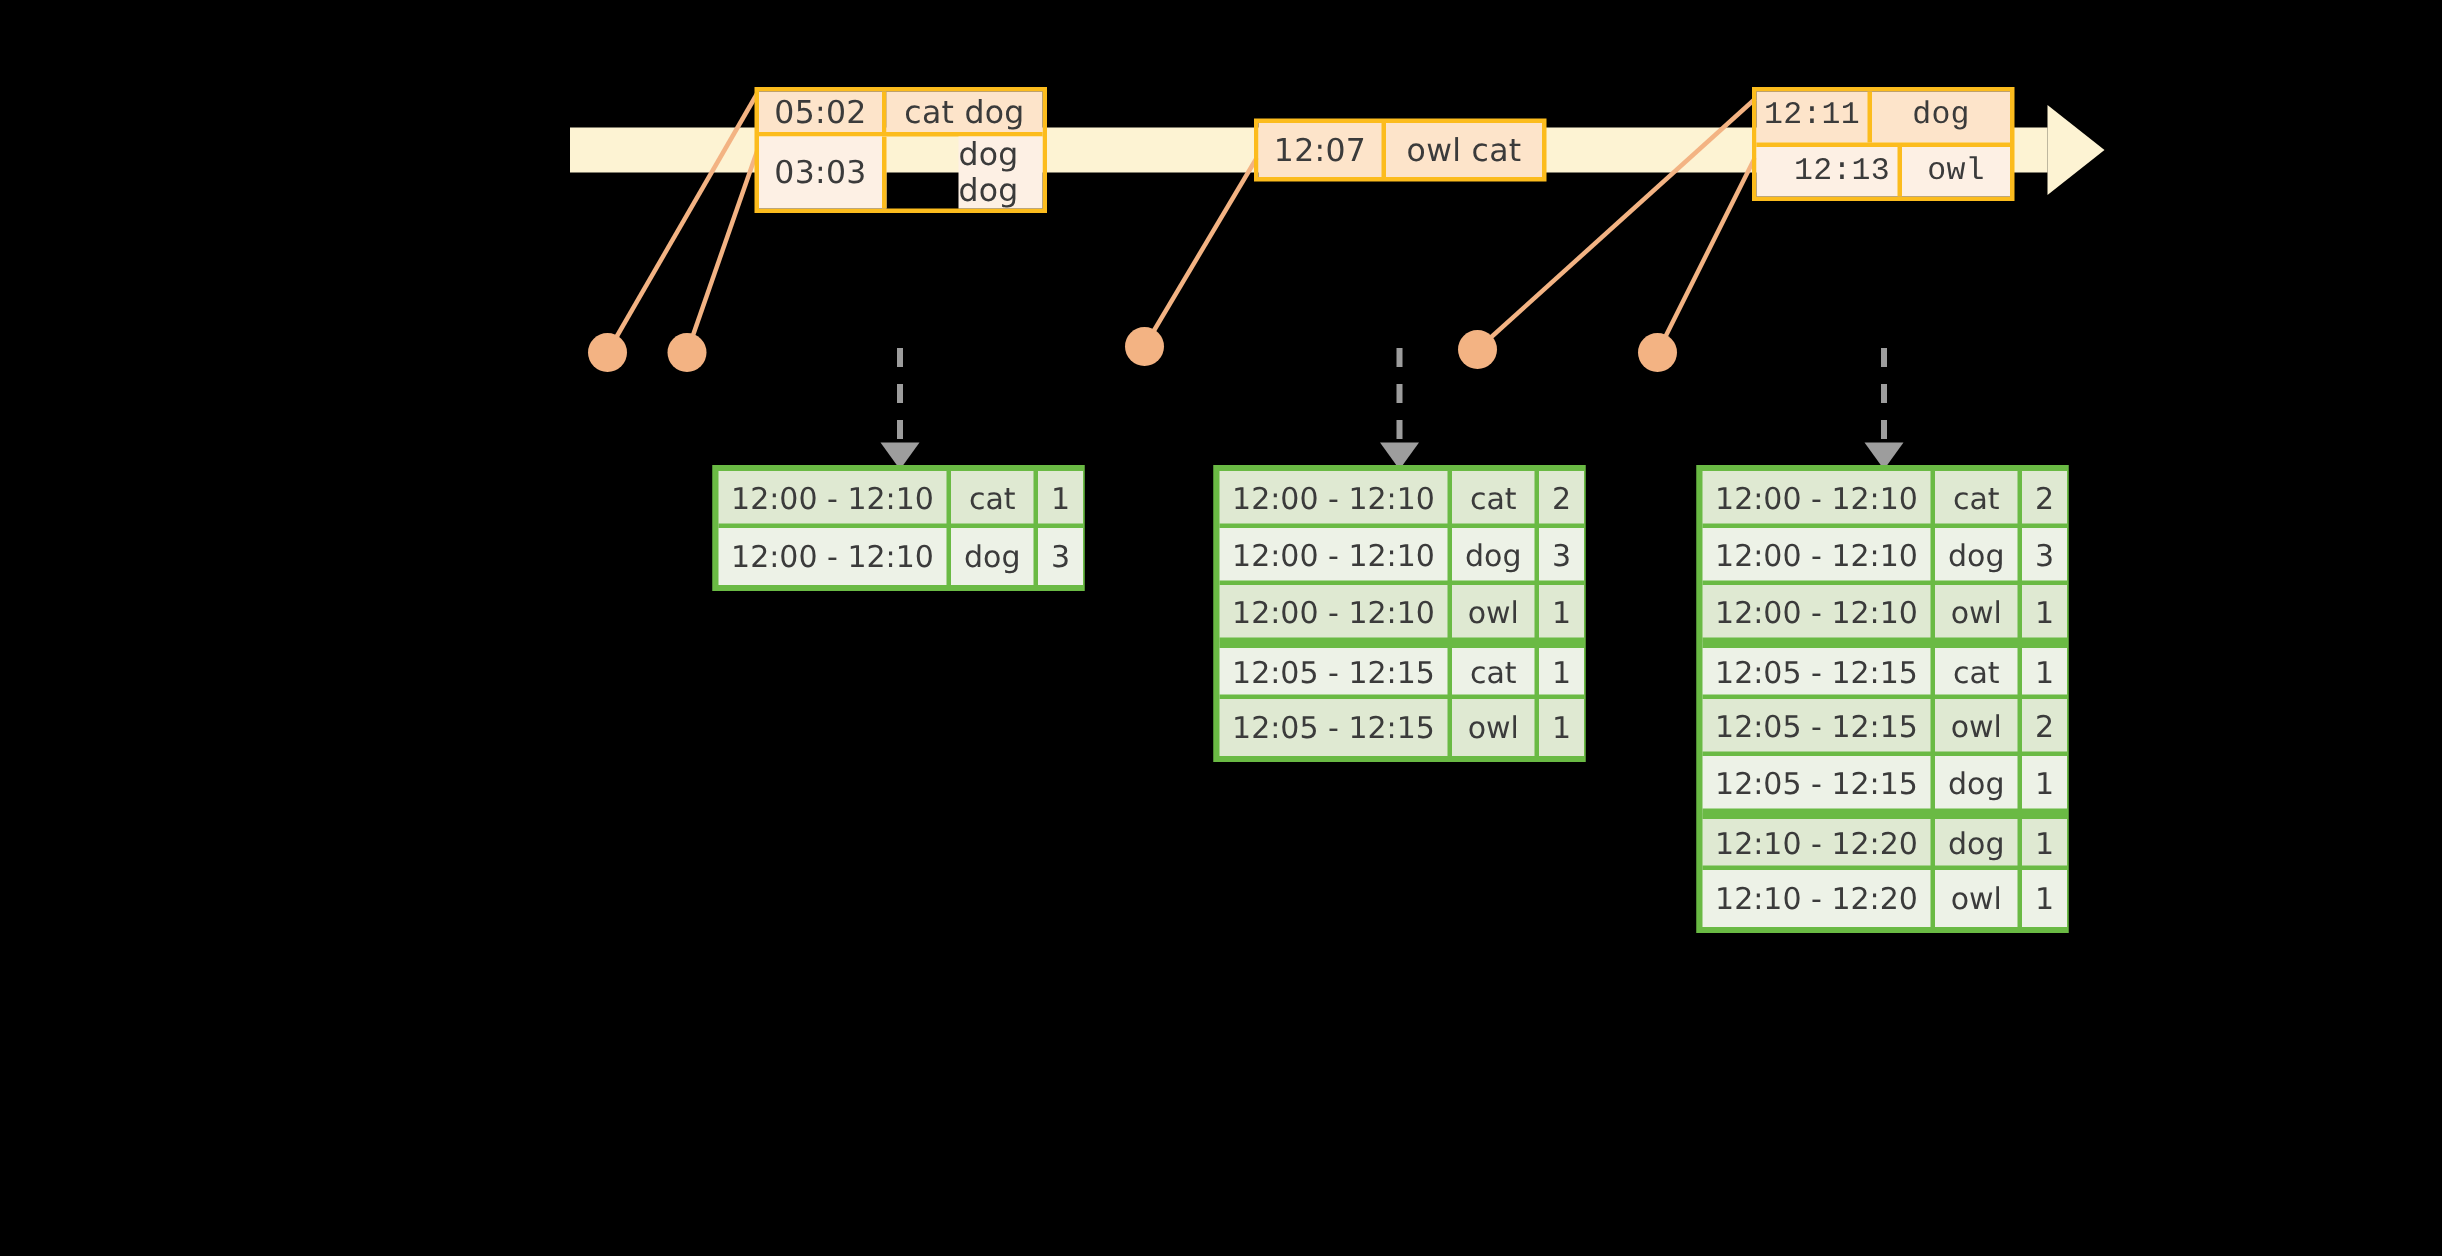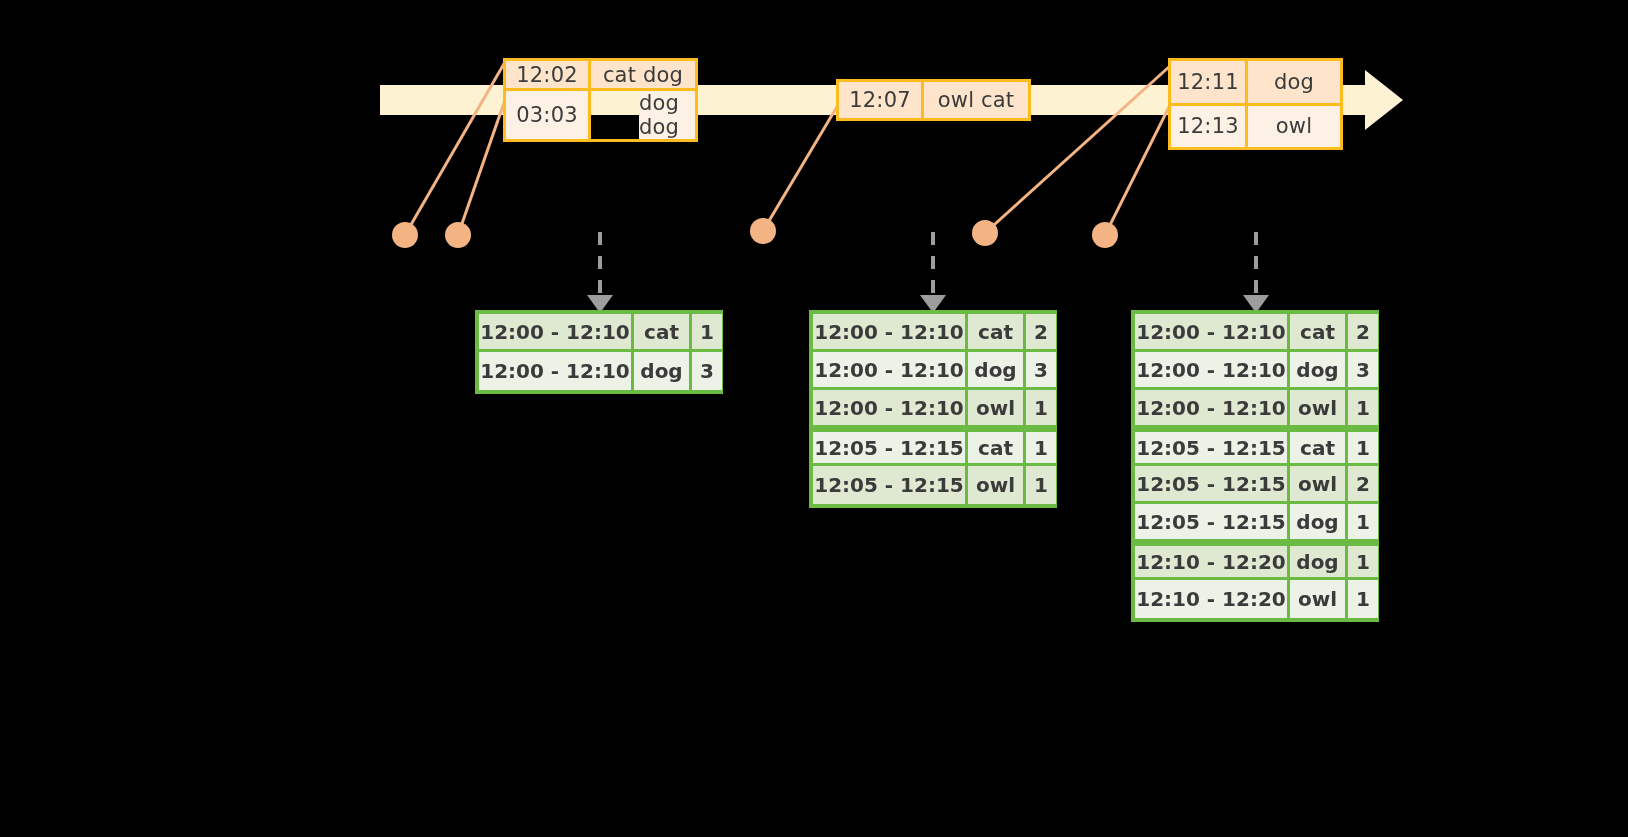--- a/index.html
+++ b/index.html
@@ -34,21 +34,21 @@
   .dashwrap{position:absolute;width:26px;}
   .dashline{position:absolute;left:11px;top:0;width:4px;height:100%;
       background:repeating-linear-gradient(to bottom,#9d9d9d 0,#9d9d9d 13px,
       transparent 13px,transparent 24px);}
   .dashhead{position:absolute;left:0;bottom:-1px;width:0;height:0;
       border-left:13px solid transparent;border-right:13px solid transparent;
       border-top:18px solid #9d9d9d;}
 
   
   .rtable{position:absolute;border:4px solid #6aba44;box-sizing:border-box;
-          display:flex;flex-direction:column;background:#6aba44;font-weight:bold;}
+          display:flex;flex-direction:column;background:#6aba44;}
   .rrow{display:flex;height:38px;}
   .rcell{display:flex;align-items:center;justify-content:center;
          color:#3b3b3b;font-size:20px;background:#dfe9d2;
          border-right:3px solid #6aba44;border-bottom:3px solid #6aba44;
          box-sizing:border-box;}
   .rrow.light .rcell{background:#edf2e7;}
   .rrow:last-child .rcell{border-bottom:none;}
   .rcell:last-child{border-right:none;}
   .rrow.group-start .rcell{border-top:4px solid #6aba44;}
   .c-range{flex:0 0 auto;}
@@ -68,43 +68,43 @@
       <line x1="405" y1="235" x2="505" y2="62"></line>
       <line x1="458" y1="235" x2="505" y2="100"></line>
       <line x1="763" y1="231" x2="838" y2="105"></line>
       <line x1="985" y1="233" x2="1170" y2="66"></line>
       <line x1="1105" y1="235" x2="1170" y2="105"></line>
     </g>
   </svg>
 
   <div class="evbox" style="left:503px;top:58px;width:195px;height:84px;">
     <div class="evrow">
-      <div class="evtime" style="width:82px;">12:02</div>
+      <div class="evtime" style="width:82px;">05:02</div>
       <div class="evwords" style="flex:1;">cat dog</div>
     </div>
     <div class="evrow alt">
       <div class="evtime" style="width:82px;">03:03</div>
       <div class="evwords" style="flex:1;margin-left:48px;">dog dog</div>
     </div>
   </div>
 
   <div class="evbox" style="left:836px;top:79px;width:195px;height:42px;">
     <div class="evrow">
       <div class="evtime" style="width:82px;">12:07</div>
       <div class="evwords" style="flex:1;">owl cat</div>
     </div>
   </div>
 
-  <div class="evbox" style="left:1168px;top:58px;width:175px;height:92px;">
+  <div class="evbox" style="left:1168px;top:58px;width:175px;height:76px;font-family:Liberation Mono, monospace;">
     <div class="evrow">
       <div class="evtime" style="width:74px;">12:11</div>
       <div class="evwords" style="flex:1;">dog</div>
     </div>
     <div class="evrow alt">
-      <div class="evtime" style="width:74px;">12:13</div>
+      <div class="evtime" style="width:74px;padding-left:20px;">12:13</div>
       <div class="evwords" style="flex:1;">owl</div>
     </div>
   </div>
 
   <div class="dot" style="left:392px;top:222px;"></div>
   <div class="dot" style="left:445px;top:222px;"></div>
   <div class="dot" style="left:750px;top:218px;"></div>
   <div class="dot" style="left:972px;top:220px;"></div>
   <div class="dot" style="left:1092px;top:222px;"></div>
 

